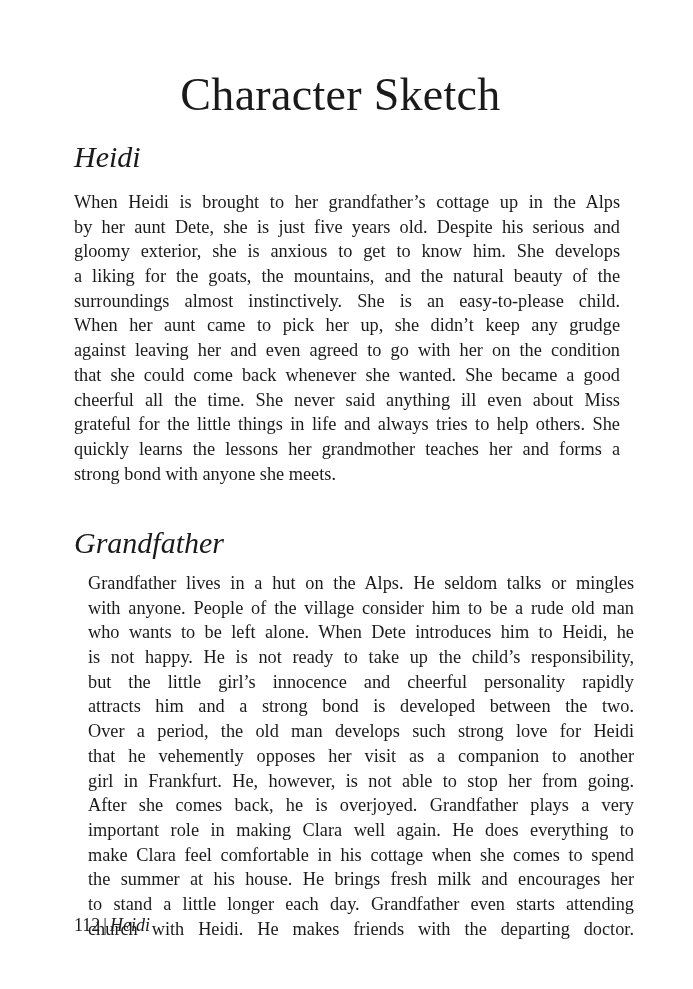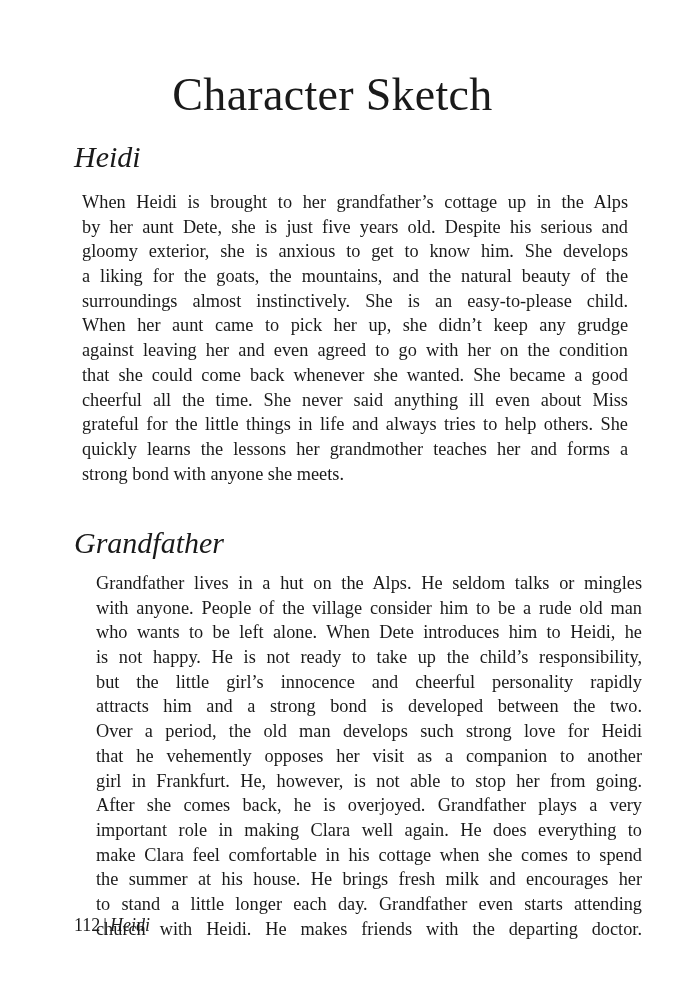--- a/index.html
+++ b/index.html
@@ -1,22 +1,22 @@
 <!DOCTYPE html>
 <html><head>
 <meta charset="utf-8">
 <style>
   html, body { margin:0; padding:0; background:#ffffff; }
   body { width:693px; height:989px; position:relative; overflow:hidden;
          font-family:"DejaVu Serif","Liberation Serif",serif; color:#1a1a1a; }
   .title { position:absolute; left:0; width:665px; top:68px; text-align:center;
-           font-family:"Liberation Serif",serif; font-size:46px; font-weight:normal; margin:0; letter-spacing:0.3px; }
+           font-family:"Liberation Serif",serif; font-size:46px; font-weight:normal; margin:0; letter-spacing:0.3px;padding-left:8px; }
   .heading { position:absolute; left:74px; margin:0; font-family:"Liberation Serif",serif;
              font-style:italic; font-size:30px; font-weight:normal; }
-  .para { position:absolute; left:82px; width:546px; margin:0; }
+  .para { position:absolute; left:74px; width:546px; margin:0; }
   .line { display:block; font-family:"Liberation Serif",serif; font-size:18.3px; line-height:24.7px;
           text-align:justify; text-align-last:justify; white-space:nowrap; height:24.7px; }
   .line.last { text-align-last:left; }
   .footer { position:absolute; left:74px; top:915px; font-family:"Liberation Serif",serif; font-size:18px; }
   .footer .sep { margin:0 3px; }
   .footer .book { font-style:italic; }
 </style>
 </head>
 <body>
 

